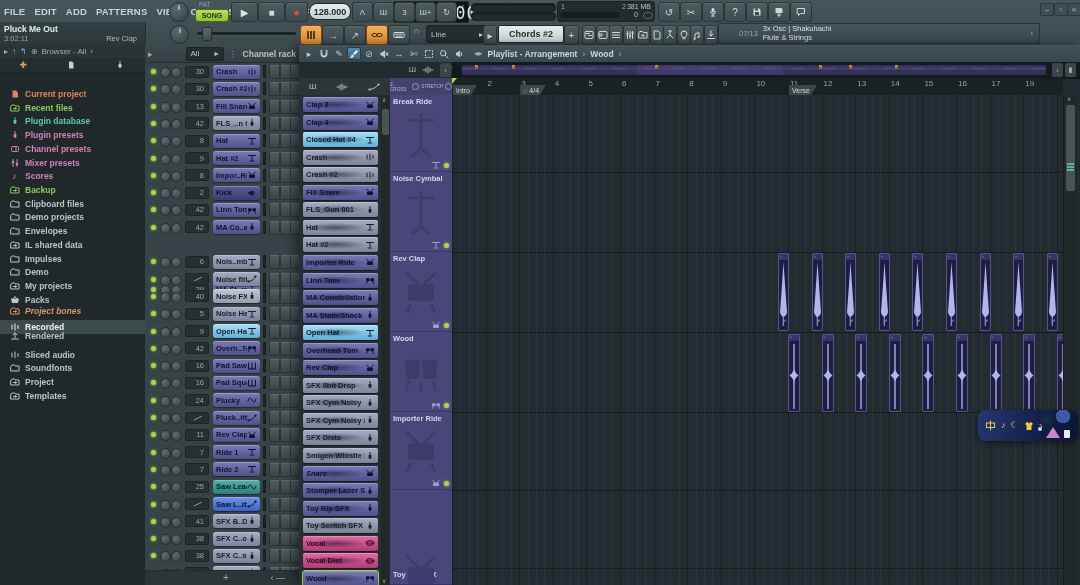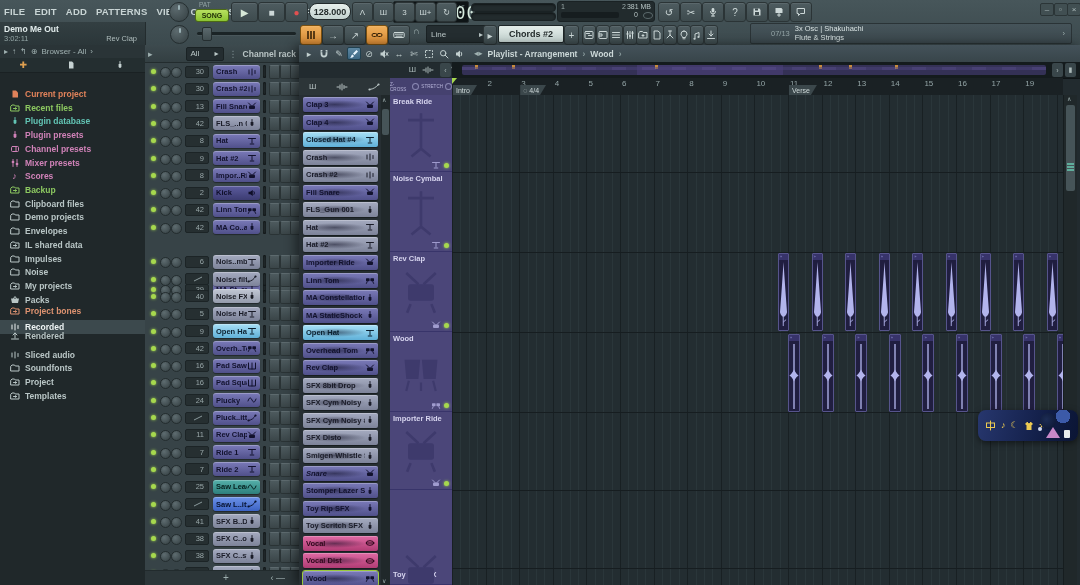--- a/index.html
+++ b/index.html
@@ -163,41 +163,41 @@
       <span class="abs" style="right:3px;top:1px;color:#b8c6c6;">381 MB</span>
       <div class="abs" style="left:3px;top:10px;width:58px;height:6px;background:#161d1f;border-radius:2px;"></div>
       <span class="abs" style="left:76px;top:9px;color:#b8c6c6;">0</span>
       <span class="abs" style="left:85px;top:10px;width:8px;height:5px;border:1px solid #5a686a;border-radius:50%;"></span>
     </div>
 
     <div id="r1-right"></div>
     <div id="winctl"></div>
 
     <div id="hint-panel" class="abs">
-      <div class="abs" style="left:4px;top:2px;font-size:8.5px;color:#e2ecec;font-weight:bold;">Demo Me Out</div>
+      <div class="abs" style="left:4px;top:2px;font-size:8.5px;color:#e2ecec;font-weight:bold;">Pluck Me Out</div>
       <div class="abs" style="left:4px;top:12px;font-size:7.5px;color:#94a6a6;">3:02:11</div>
       <div class="abs" style="right:8px;top:12px;font-size:7.5px;color:#aebcbc;">Rev Clap</div>
     </div>
     <div class="abs dial" style="left:170px;top:25px;width:17px;height:17px;"></div>
     <div class="abs" id="slider-track" style="left:197px;top:32px;width:99px;"></div>
     <div class="abs" id="slider-thumb" style="left:202px;top:27px;"></div>
 
     <div id="r2-left"></div>
     <span class="abs ic" style="left:413px;top:27px;color:#9fb0b0;font-size:9px;">∩</span>
     <div class="abs dd" style="left:426px;top:25px;width:52px;height:16px;">
       <span>Line</span>
         <span>▸</span>
     </div>
     <div class="tbtn" style="left:483px;top:25px;width:12px;">▸</div>
     <div class="abs" id="pattern-display" style="left:498px;top:25px;width:64px;height:16px;">Chords #2</div>
     <div class="tbtn" style="left:564px;top:25px;width:13px;">+</div>
 
     <div id="r2-panels"></div>
 
-    <div class="abs" id="notif" style="left:718px;top:23px;width:320px;height:19px;margin-left:32px;">
+    <div class="abs" id="notif" style="left:718px;top:23px;width:320px;height:19px;">
       <span class="ic" style="width:20px;color:#e8c06a;"></span>
       <span style="color:#93a4a6;margin-right:5px;">07/13</span>
       <span style="display:flex;flex-direction:column;line-height:1.15;">
         <span>3x Osc | Shakuhachi</span>
         <span>Flute &amp; Strings</span>
       </span>
       <span style="margin-left:auto;margin-right:6px;color:#9fb0b0;">›</span>
     </div>
   <div class="tbtn" style="left: 352px; width: 19px; font-size: 8px;">Λ</div>
       <div class="tbtn" style="left: 373px; width: 19px; font-size: 8px;">Ш</div>
@@ -446,41 +446,41 @@
             </svg>
           </span>
           <span>Impulses</span>
         </div>
         <div class="bitem" style="top: 192.36px; color: rgb(185, 198, 198);">
           <span class="ic" style="font-size: 9px; color: rgb(185, 198, 198); width: 11px;">
             <svg width="10" height="8" viewBox="0 0 10 8" fill="currentColor" stroke="none">
               <path d="M1 2l1-1h2.5l.8 1H9v5H1z" stroke="currentColor" fill="none" stroke-width="1" stroke-linecap="round"></path>
             </svg>
           </span>
-          <span>Noise</span>
+          <span>Demo</span>
         </div>
         <div class="bitem" style="top: 206.08px; color: rgb(185, 198, 198);">
           <span class="ic" style="font-size: 9px; color: rgb(185, 198, 198); width: 11px;">
             <svg width="10" height="8" viewBox="0 0 10 8" fill="currentColor" stroke="none">
               <path d="M1 2l1-1h2.5l.8 1H9v5H1z" stroke="currentColor" fill="none" stroke-width="1" stroke-linecap="round"></path>
               <path d="M3.5 4.5h3M5.6 3.6l1 .9-1 .9" stroke="currentColor" fill="none" stroke-width="1" stroke-linecap="round"></path>
             </svg>
           </span>
           <span>My projects</span>
         </div>
         <div class="bitem" style="top: 219.8px; color: rgb(185, 198, 198);">
           <span class="ic" style="font-size: 9px; color: rgb(185, 198, 198); width: 11px;">
             <svg width="10" height="8" viewBox="0 0 10 8" fill="currentColor" stroke="none">
               <path d="M1 2.5h8L8 7H2z"></path>
               <path d="M3.5 2.5L5 .5l1.5 2" stroke="currentColor" fill="none" stroke-width="1" stroke-linecap="round"></path>
             </svg>
           </span>
           <span>Packs</span>
         </div>
-        <div class="bitem" style="top: 231px; color: rgb(221, 146, 112);">
+        <div class="bitem" style="top: 231px; color: rgb(221, 146, 112); font-style: italic;">
           <span class="ic" style="font-size: 9px; color: rgb(221, 146, 112); width: 11px;">
             <svg width="10" height="8" viewBox="0 0 10 8" fill="currentColor" stroke="none">
               <path d="M1 2l1-1h2.5l.8 1H9v5H1z" stroke="currentColor" fill="none" stroke-width="1" stroke-linecap="round"></path>
               <path d="M3.5 4.5h3M5.6 3.6l1 .9-1 .9" stroke="currentColor" fill="none" stroke-width="1" stroke-linecap="round"></path>
             </svg>
           </span>
           <span>Project bones</span>
         </div>
         <div class="bitem sel" style="top: 247.24px; color: rgb(238, 244, 244);">
           <span class="ic" style="font-size: 9px; color: rgb(238, 244, 244); width: 11px;">

